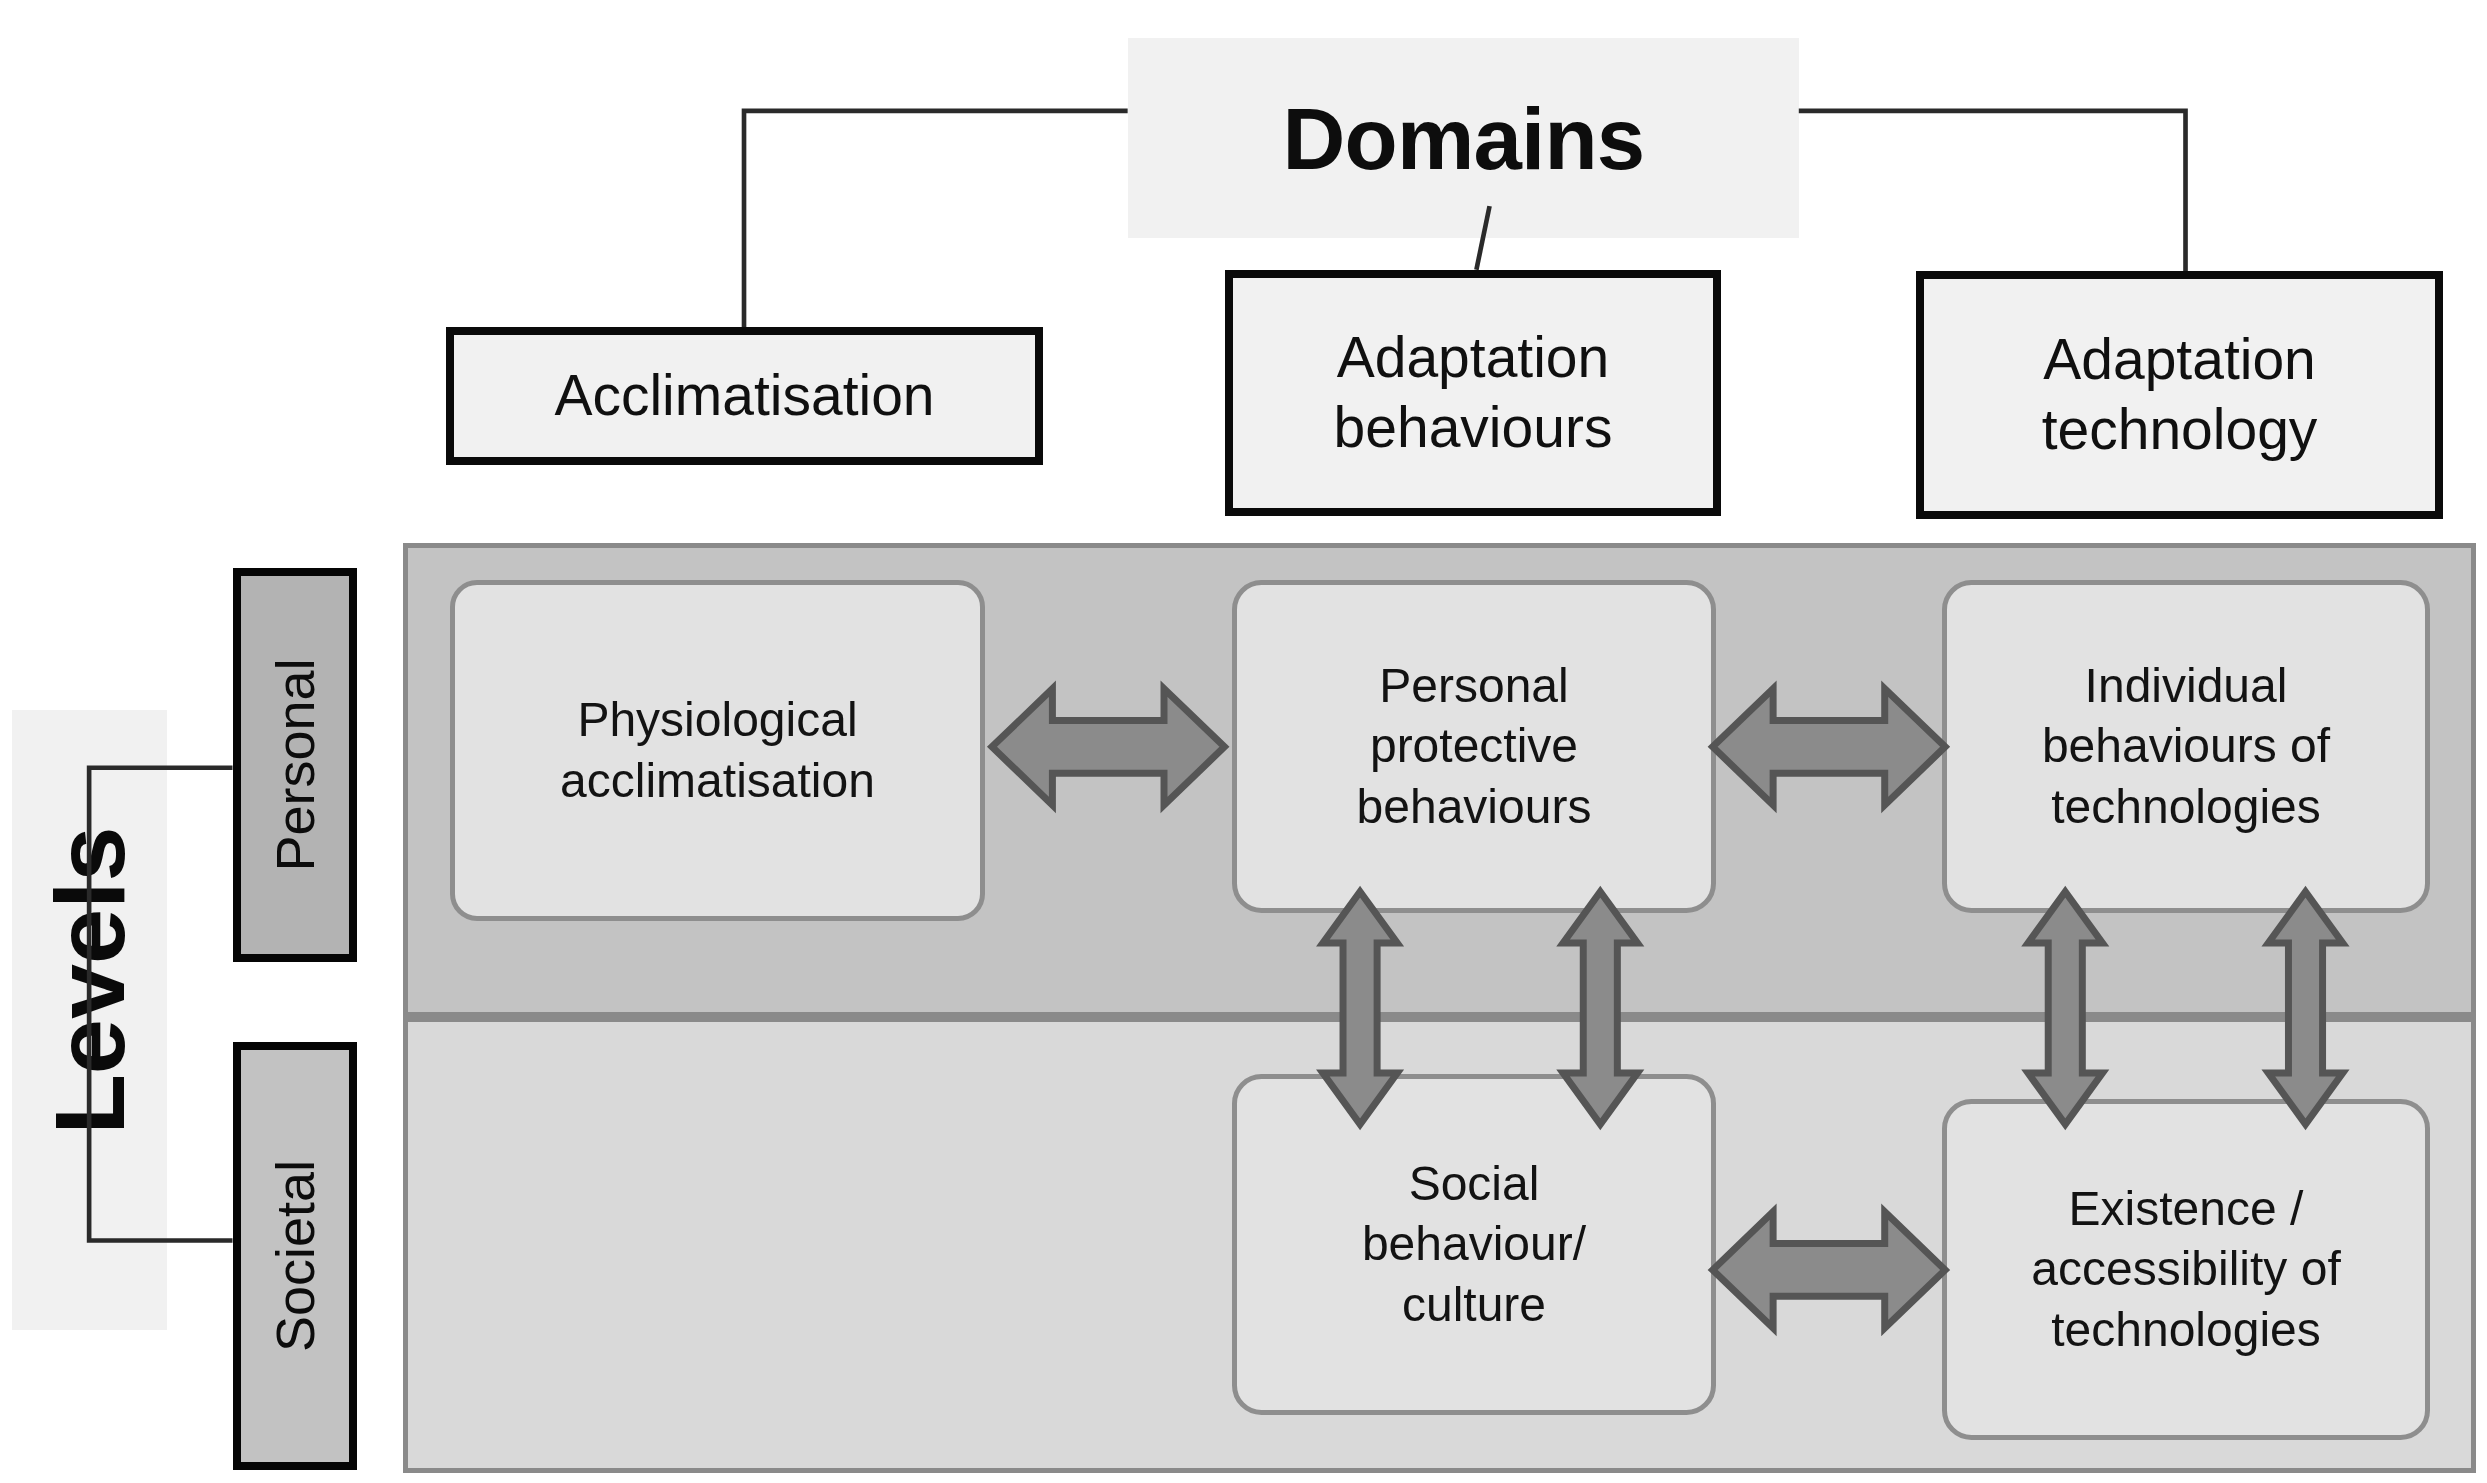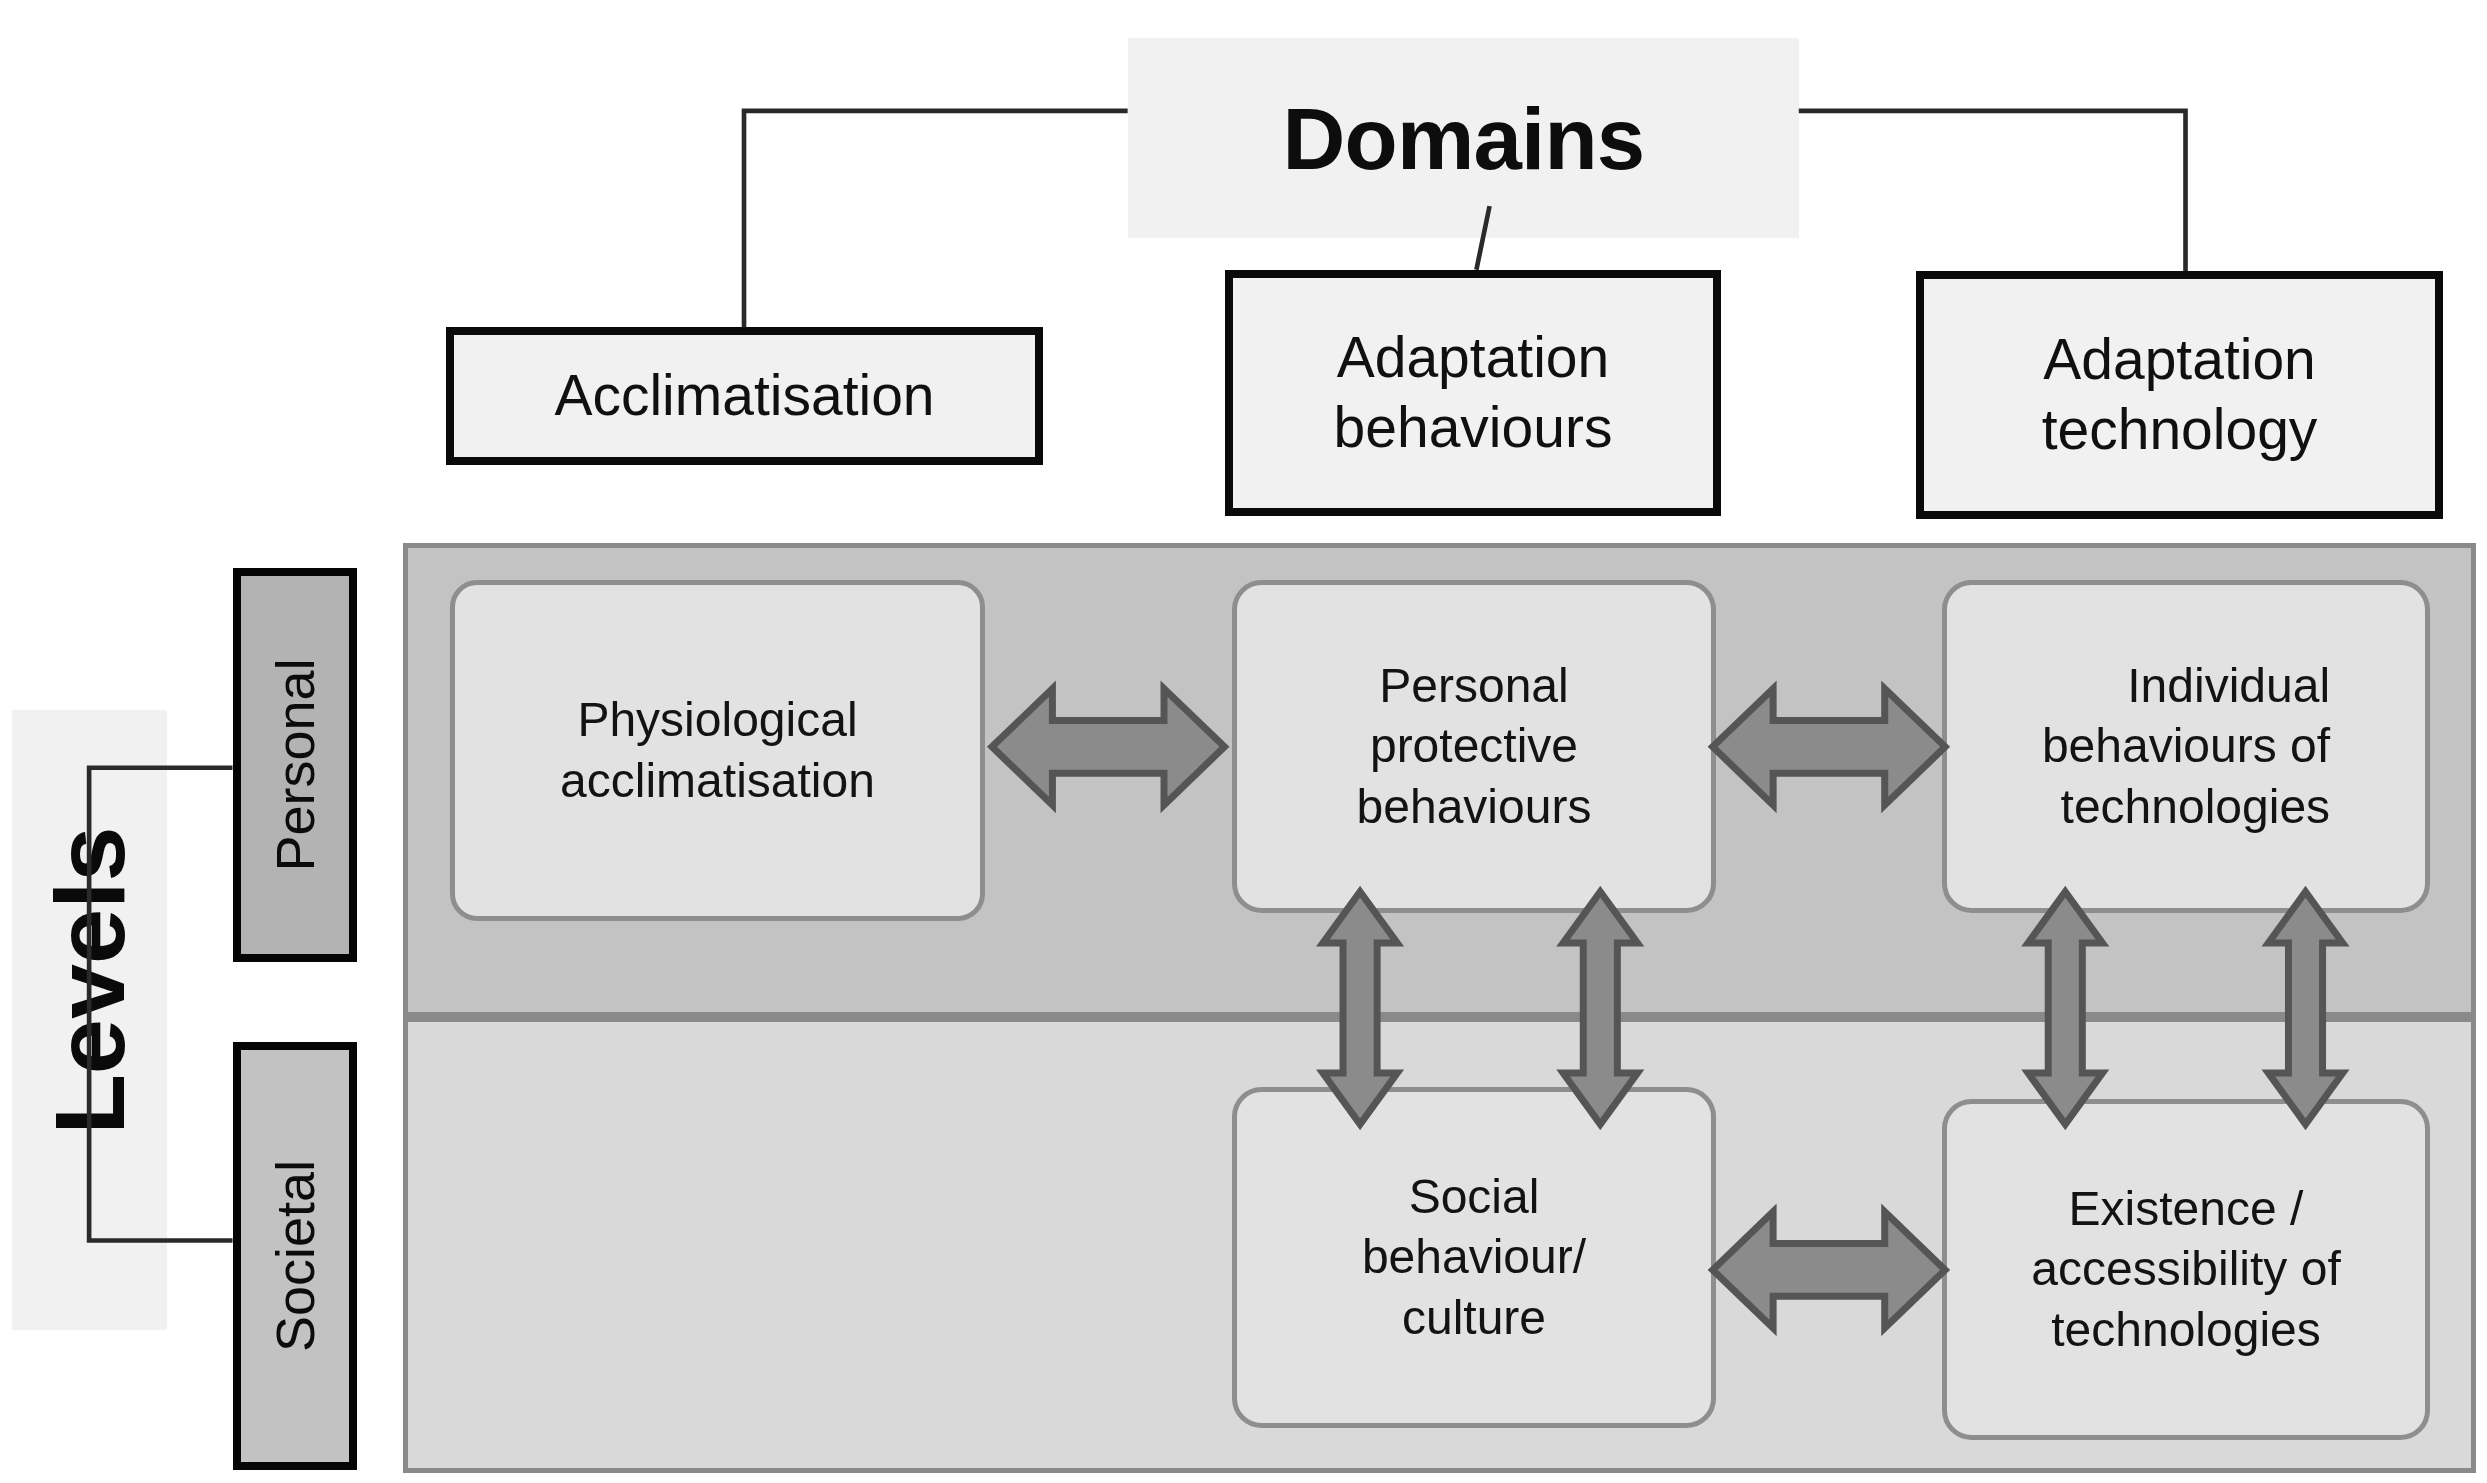--- a/index.html
+++ b/index.html
@@ -69,22 +69,22 @@
   
   .cell{
     position:absolute;background:#e2e2e2;border:5.4px solid #8e8e8e;border-radius:29.5px;
     display:flex;align-items:center;justify-content:center;text-align:center;
     box-sizing:border-box;z-index:3;
   }
   .cell .txt{font-size:48px;color:#131313;line-height:1.26;padding:0 14px;}
 
   #c-phys {left:47px;  top:37px;  width:535px; height:341px;border-radius:27px;}
   #c-ppb  {left:829px;top:37px;  width:484px; height:333px;}
-  #c-ipt  {left:1539px;top:37px;  width:488px; height:333px;text-align:right;}
-  #c-sbc  {left:829px;top:544px; width:484px; height:341px;}
+  #c-ipt  {left:1539px;top:37px;  width:488px; height:333px;}
+  #c-sbc  {left:829px;top:531px; width:484px; height:341px;}
   #c-eat  {left:1539px;top:556px; width:488px; height:341px;}
 
   
   .arrows{position:absolute;left:0;top:0;width:2073px;height:930px;pointer-events:none;z-index:5;}
 </style>
 </head>
 <body>
 
 <div class="stage">
 

